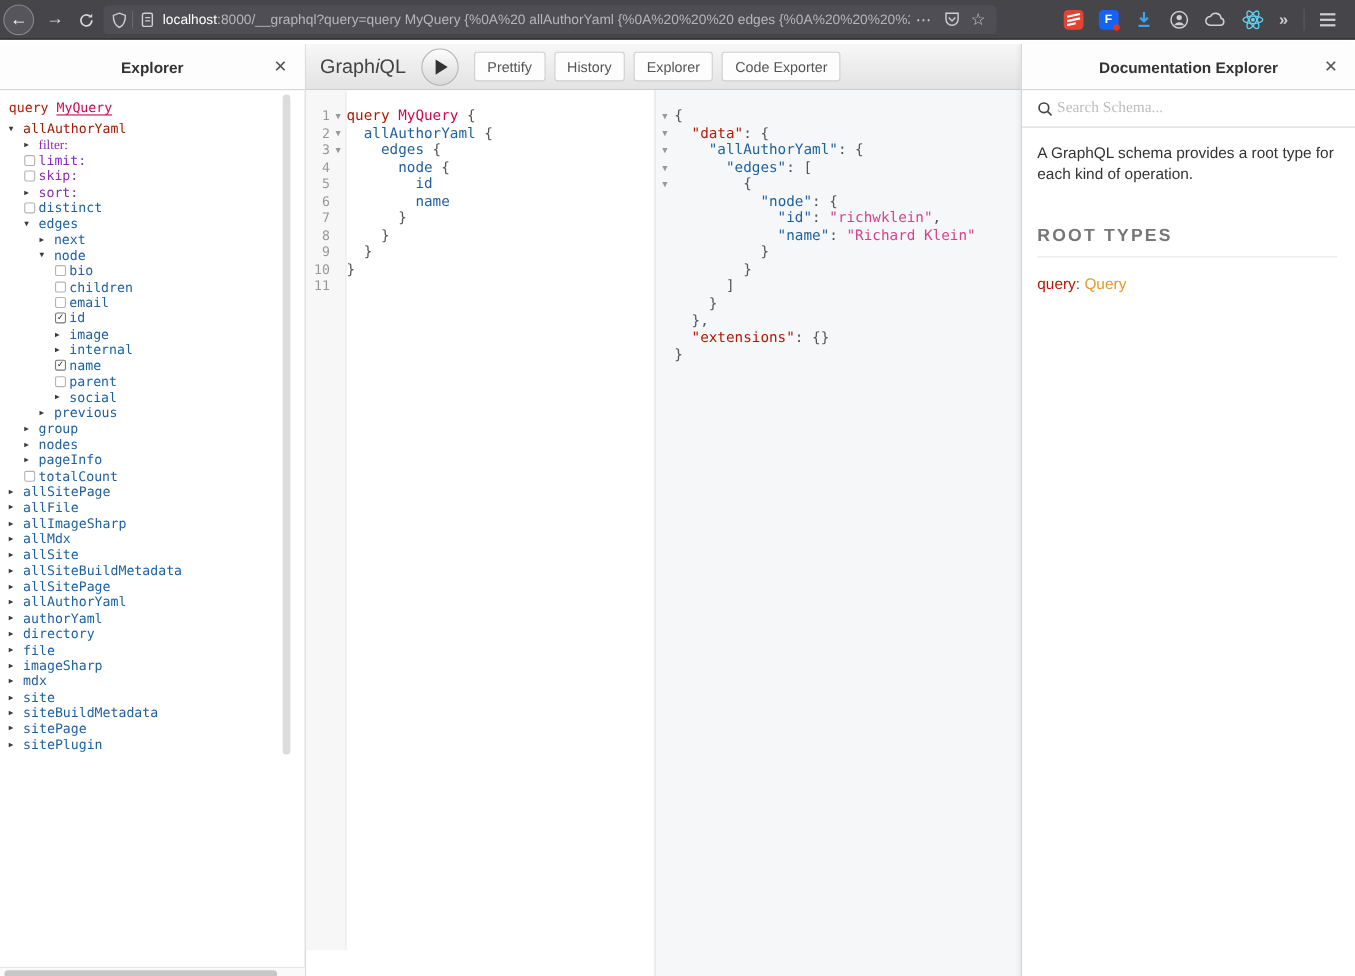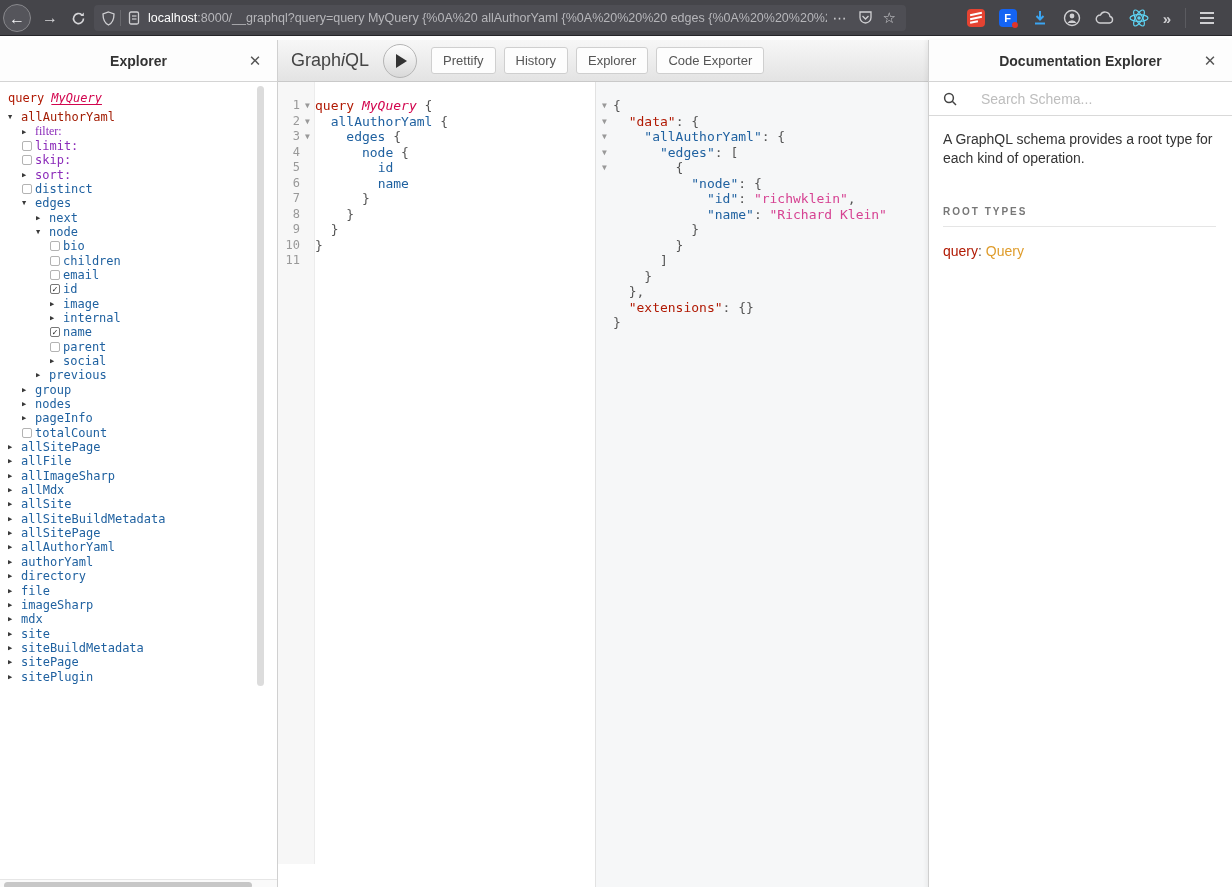--- a/index.html
+++ b/index.html
@@ -56,21 +56,21 @@
   #execute-btn .tri { width:0; height:0; border-left:11px solid #333;
     border-top:7px solid transparent; border-bottom:7px solid transparent; margin-left:3px; }
   .tb-btn { background:#fdfdfd; border:1px solid #cfcfcf; border-radius:3px;
     color:#555; font-size:13px; padding:5px 11px; margin-right:8px; }
 
   
   #explorer-body { position:absolute; left:0; top:42px; right:0; bottom:12px; overflow:hidden; }
   #operation-row { padding:9px 0 5px 8px; font-family:"DejaVu Sans Mono", monospace;
     font-size:12px; white-space:pre; }
   .tk-kw  { color:#b11a04; }
-  .tk-def { color:#d2054e; text-decoration:underline; text-underline-offset:2px;font-style:italic; }
+  .tk-def { color:#d2054e; text-decoration:underline; text-underline-offset:2px; }
   .tk-field { color:#1f61a0; }
   .tk-arg { color:#8b2bb9; }
   .tk-rootsel { color:#a21c04; }
   .tk-p { color:#555; }
   .tk-key { color:#1f61a0; }
   .tk-str { color:#d64292; }
   .tree-row { height:14.35px; display:flex; align-items:center;
     font-family:"DejaVu Sans Mono", monospace; font-size:12px; white-space:pre; }
   .glyph { width:13px; flex:0 0 13px; display:flex; align-items:center; }
   .tri-r, .tri-d { font-size:7px; color:#3a3a3a; }
@@ -103,25 +103,25 @@
   #result-pane { position:absolute; left:317px; top:42px; right:0; bottom:0;
     background:#f6f7f8; border-left:1px solid #e2e2e2; overflow:hidden; }
   #result-code { position:absolute; left:0; top:16px; right:0; }
   .res-line { display:flex; height:15.5px; line-height:15.5px;
     font-family:"DejaVu Sans Mono", monospace; font-size:13px; white-space:pre; }
   .res-line .fold { width:17px; flex:0 0 17px; text-align:center; color:#999; font-size:8px; }
 
   
   #doc-search-row { height:34px; border-bottom:1px solid #d9d9d9; display:flex; align-items:center; padding-left:14px; }
   #doc-search-input { border:0; outline:0; background:transparent; font-size:14px;
-    color:#333; margin-left:24px; width:240px; font-family:Liberation Sans, sans-serif; }
+    color:#333; margin-left:4px; width:240px; font-family:Liberation Serif, serif; }
   #doc-search-input::placeholder { color:#bdbdbd; }
   #doc-intro { margin:14px 16px 0 14px; font-size:14px; color:#333; line-height:19px; }
   #doc-section { margin:38px 16px 0 14px; padding-bottom:9px; border-bottom:1px solid #e5e5e5;
-    font-size:10px; font-weight:bold; letter-spacing:2px; color:#777; }
+    font-size:16px; font-weight:bold; letter-spacing:2px; color:#777; }
   #doc-root-row { margin:16px 16px 0 14px; font-size:14px; }
   #doc-root-row .fname { color:#b11a04; }
   #doc-root-row .colon { color:#555; }
   #doc-root-row .tname { color:#df9c2b; }
 
   svg { display:block; }
 </style>
 </head>
 <body>
 

